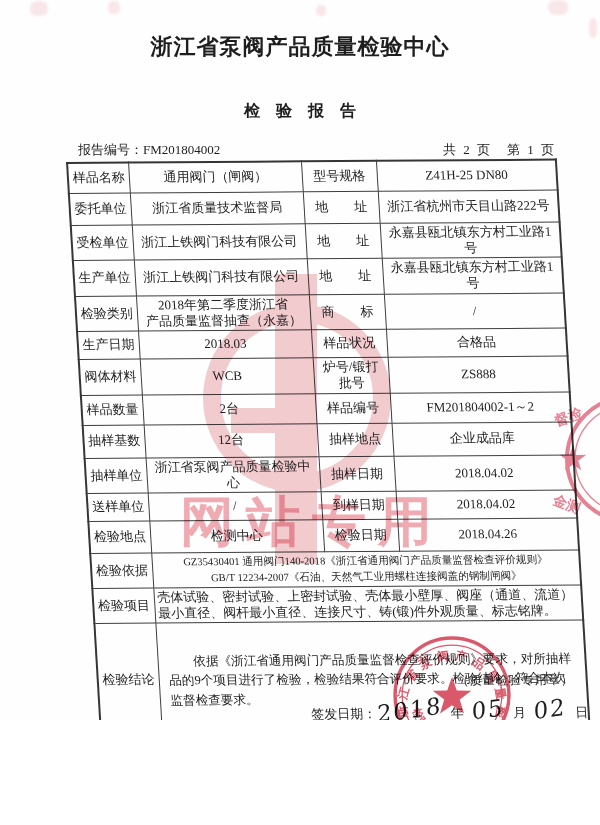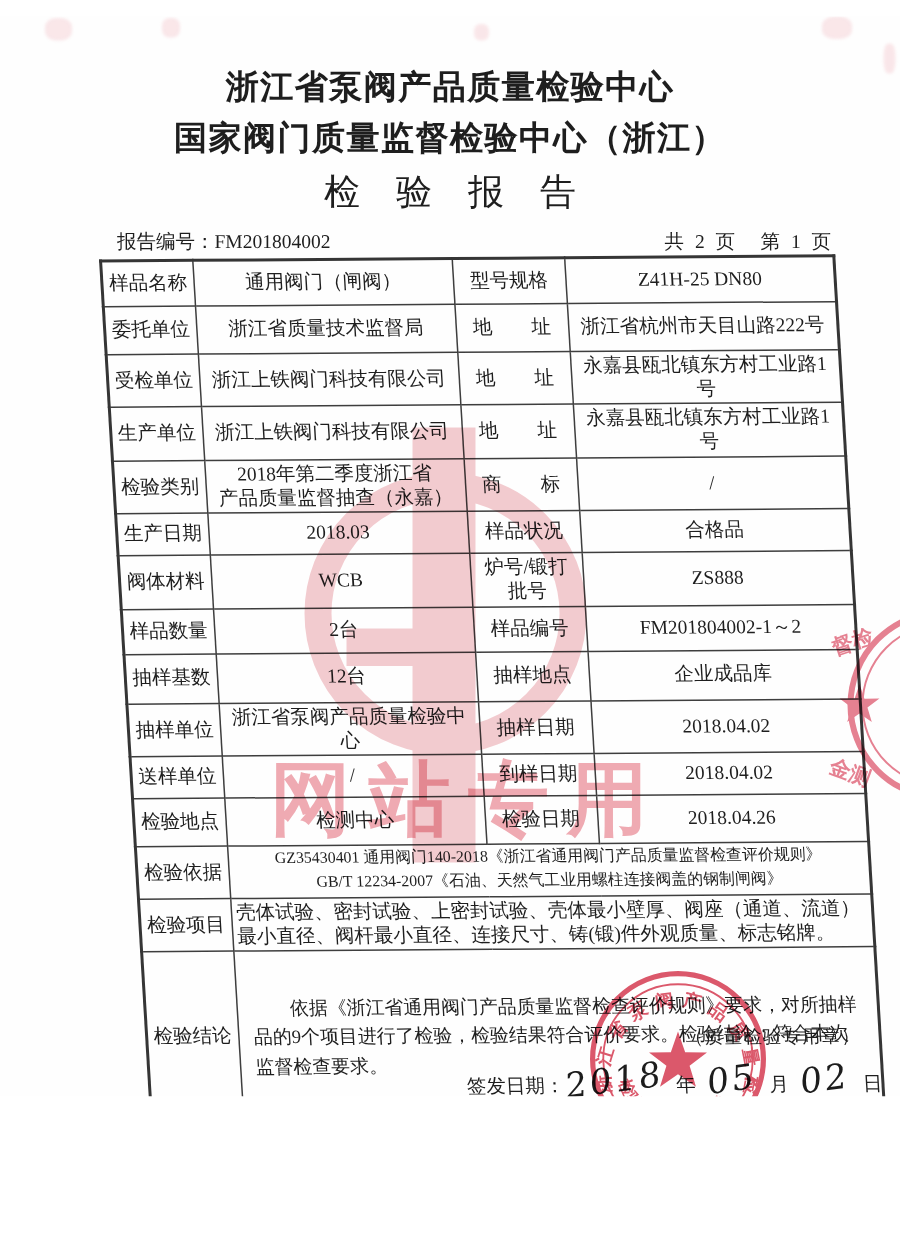--- a/index.html
+++ b/index.html
@@ -1,29 +1,28 @@
 <!DOCTYPE html>
 <html><head>
 <meta charset="utf-8">
 <style>
   html,body{margin:0;padding:0;background:#ffffff;}
   .page{
     position:relative;width:600px;height:720px;overflow:hidden;
     background:#fefefe;
     font-family:"Liberation Serif","DejaVu Serif",serif;
     color:#1e1e1e;
-    margin-top:11px;
   }
   
   .org1{position:absolute;top:32px;left:0;width:600px;text-align:center;
         font-size:22px;font-weight:bold;letter-spacing:1px;}
   .org2{position:absolute;top:66px;left:0;width:600px;text-align:center;
         font-size:22px;font-weight:bold;letter-spacing:1px;}
   .doc-title{position:absolute;top:101px;left:0;width:600px;text-align:center;
-        font-size:24px;font-weight:normal;}
+        font-size:16px;font-weight:bold;}
   .meta-line{position:absolute;top:141px;left:66px;width:490px;font-size:13px;}
   .report-no{position:absolute;left:12px;top:0;}
   .page-info{position:absolute;right:0;top:0;letter-spacing:2px;font-family:Liberation Serif, serif;}
 
   
   .tbl-wrap{position:absolute;left:66px;top:162px;transform:skewX(3deg) rotate(-0.4deg);transform-origin:0 0;}
   table.tbl{border-collapse:collapse;table-layout:fixed;width:489px;background:transparent;}
   table.tbl{border:2px solid #353535;}
   .tbl td{border:1px solid #3e3e3e;text-align:center;vertical-align:middle;
           padding:1px 3px;font-size:13px;line-height:1.25;overflow:hidden;}
@@ -56,21 +55,20 @@
   .stamp-main{position:absolute;left:391px;top:634px;opacity:.92;mix-blend-mode:multiply;}
   .stamp-side{position:absolute;left:541px;top:384px;opacity:.8;mix-blend-mode:multiply;}
   .stamp-main text,.stamp-side text{font-family:"Liberation Serif","DejaVu Serif",serif;font-weight:bold;}
 </style>
 </head>
 <body>
 
 <div class="page">
 
   <div class="org1">浙江省泵阀产品质量检验中心</div>
-  <div class="org2">国家阀门质量监督检验中心（浙江）</div>
   <div class="doc-title">检　验　报　告</div>
   <div class="meta-line">
     <span class="report-no"><span>报告编号：</span><span>FM201804002</span></span>
     <span class="page-info">共 2 页　第 1 页</span>
   </div>
 
   <div class="tbl-wrap">
   <table class="tbl">
     <colgroup>
           <col style="width:61px">

